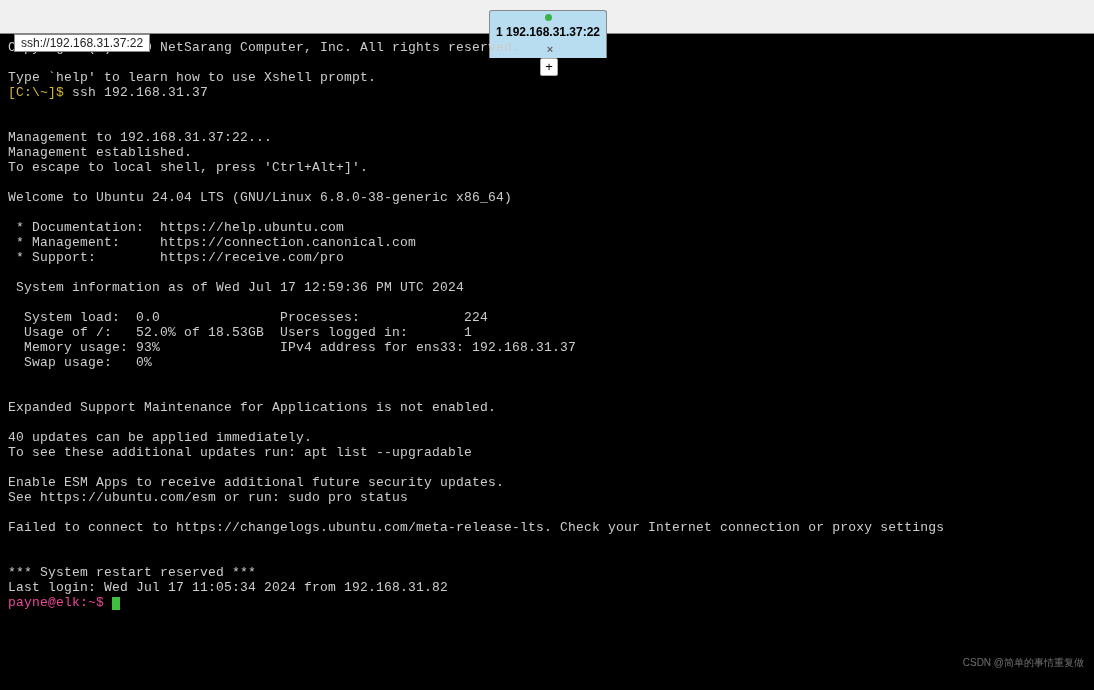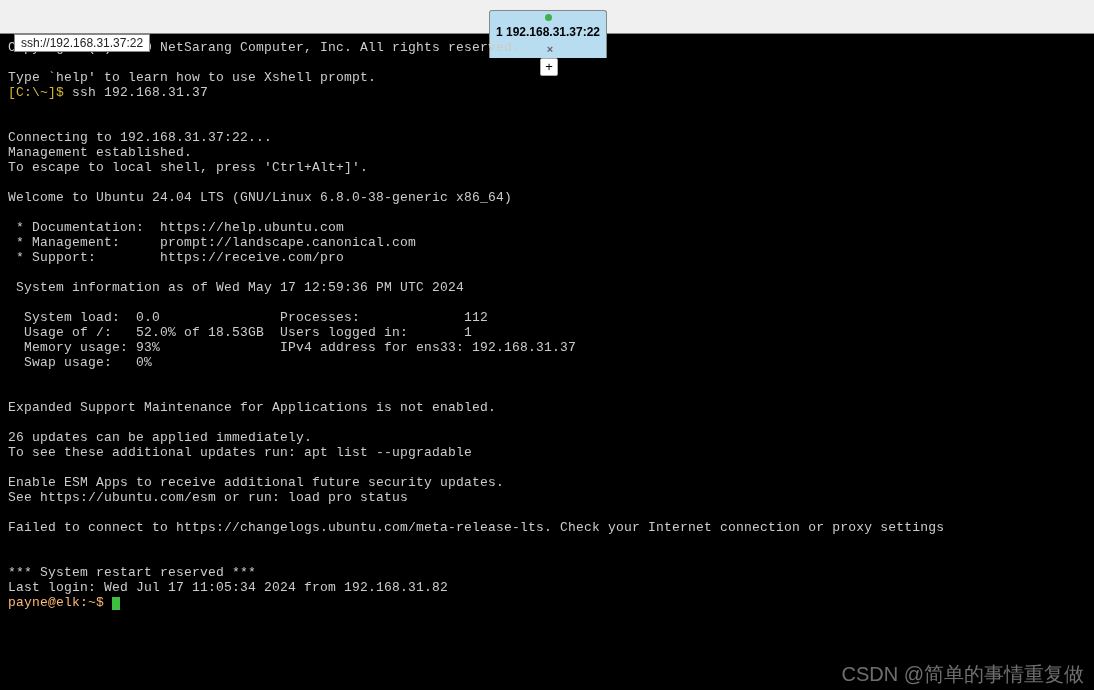--- a/index.html
+++ b/index.html
@@ -85,34 +85,34 @@
   color: #ccc;
   padding: 6px 8px;
   height: calc(100% - 34px);
   width: 100%;
   white-space: pre;
   overflow: hidden;
   line-height: 15px;
   letter-spacing: 0.2px;
 }
 .prompt-gold { color: #d6b93a; }
-.green { color: #fdba74; }
+.green { color: #ec4899; }
 .cursor-block {
   display: inline-block;
   width: 8px;
   height: 13px;
   background: #3fbf3f;
   vertical-align: text-bottom;
 }
 .watermark {
   position: absolute;
-  bottom: 2px;
+  bottom: 20px;
   right: 10px;
   font-family: Arial, "Microsoft YaHei", sans-serif;
-  font-size: 20px;
+  font-size: 10px;
   color: rgba(200,200,200,0.55);
   pointer-events: none;
 }
 </style>
 </head>
 <body>
 
 <div class="title-area"></div>
 
 <div class="tab-bar">
@@ -125,45 +125,45 @@
 </div>
 
 <div class="tooltip">ssh://192.168.31.37:22</div>
 
 <div class="terminal"><span>Copyright (c) 2020 NetSarang Computer, Inc. All rights reserved.</span>
 
 <span>Type `help' to learn how to use Xshell prompt.</span>
 <span class="prompt-gold">[C:\~]$ </span><span>ssh 192.168.31.37</span>
 
 
-<span>Connecting to 192.168.31.37:22...</span>
+<span>Management to 192.168.31.37:22...</span>
 <span>Management established.</span>
 <span>To escape to local shell, press 'Ctrl+Alt+]'.</span>
 
 <span>Welcome to Ubuntu 24.04 LTS (GNU/Linux 6.8.0-38-generic x86_64)</span>
 
 <span> * Documentation:  https://help.ubuntu.com</span>
-<span> * Management:     prompt://landscape.canonical.com</span>
+<span> * Management:     https://connection.canonical.com</span>
 <span> * Support:        https://receive.com/pro</span>
 
-<span> System information as of Wed May 17 12:59:36 PM UTC 2024</span>
+<span> System information as of Wed Jul 17 12:59:36 PM UTC 2024</span>
 
-<span>  System load:  0.0               Processes:             112</span>
+<span>  System load:  0.0               Processes:             224</span>
 <span>  Usage of /:   52.0% of 18.53GB  Users logged in:       1</span>
 <span>  Memory usage: 93%               IPv4 address for ens33: 192.168.31.37</span>
 <span>  Swap usage:   0%</span>
 
 
 <span>Expanded Support Maintenance for Applications is not enabled.</span>
 
-<span>26 updates can be applied immediately.</span>
+<span>40 updates can be applied immediately.</span>
 <span>To see these additional updates run: apt list --upgradable</span>
 
 <span>Enable ESM Apps to receive additional future security updates.</span>
-<span>See https://ubuntu.com/esm or run: load pro status</span>
+<span>See https://ubuntu.com/esm or run: sudo pro status</span>
 
 <span>Failed to connect to https://changelogs.ubuntu.com/meta-release-lts. Check your Internet connection or proxy settings</span>
 
 
 <span>*** System restart reserved ***</span>
 <span>Last login: Wed Jul 17 11:05:34 2024 from 192.168.31.82</span>
 <span class="green">payne@elk:~$ </span><span class="cursor-block"></span>
 </div>
 
 <div class="watermark">CSDN @简单的事情重复做</div>

